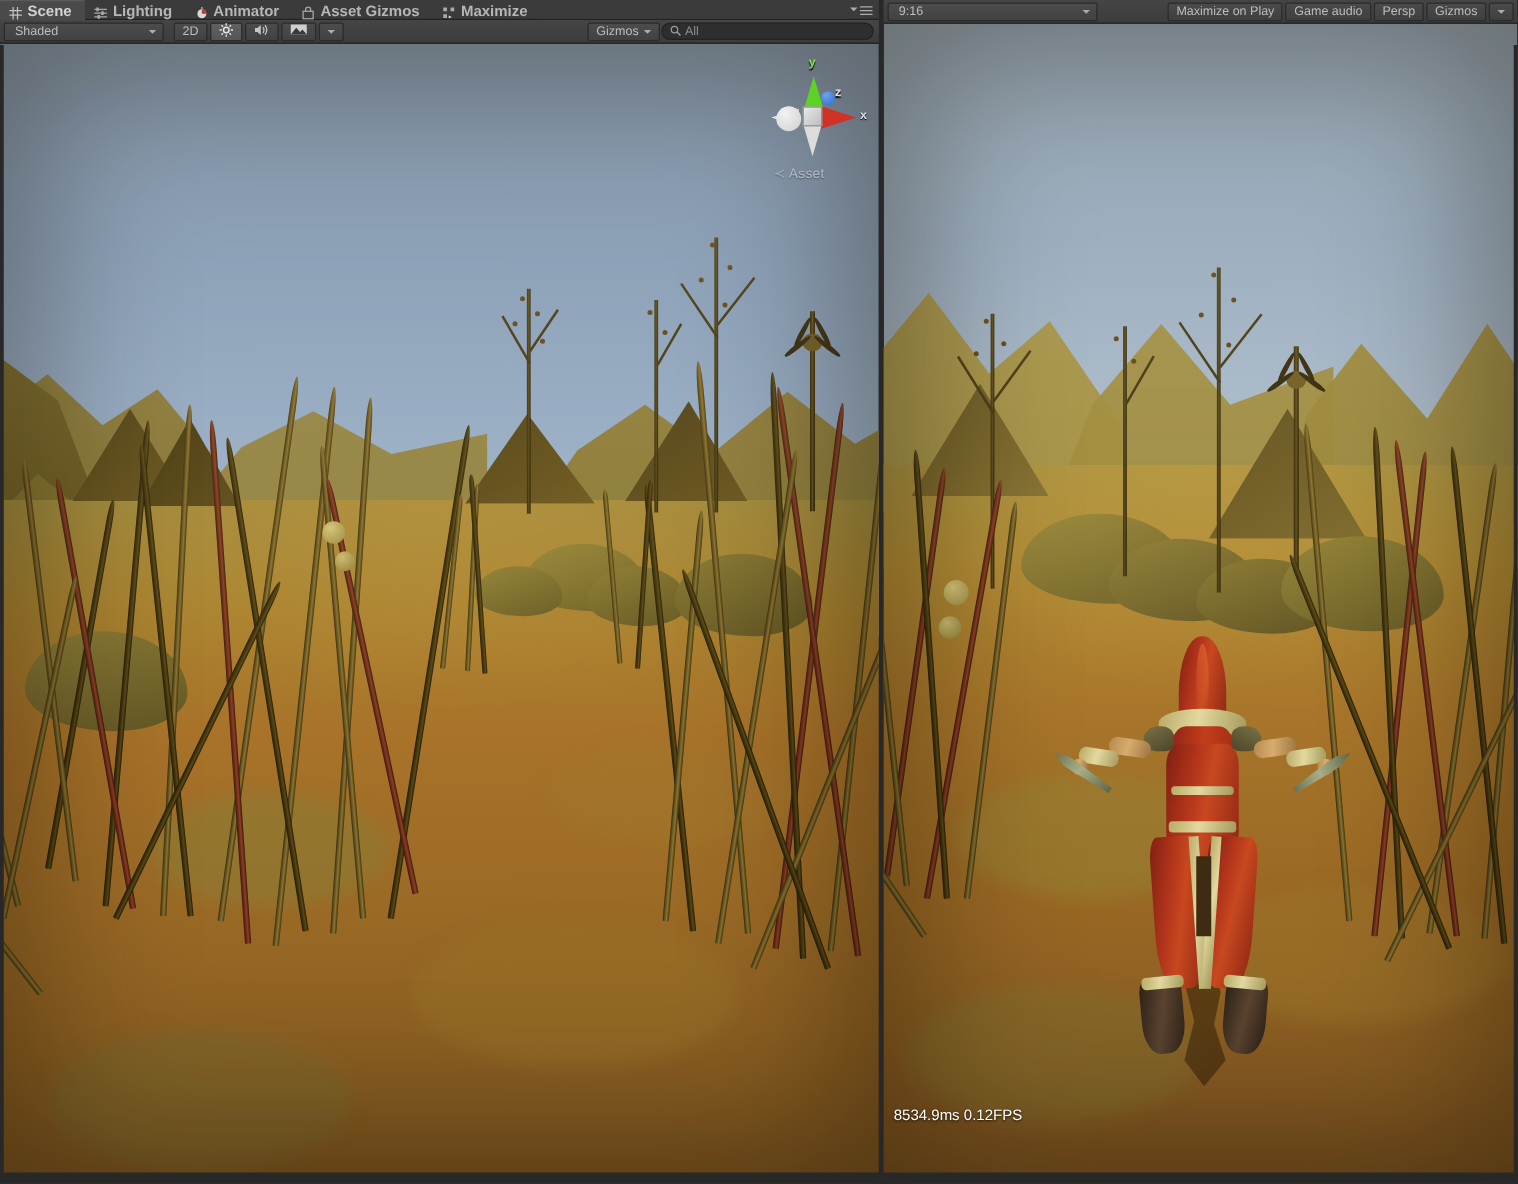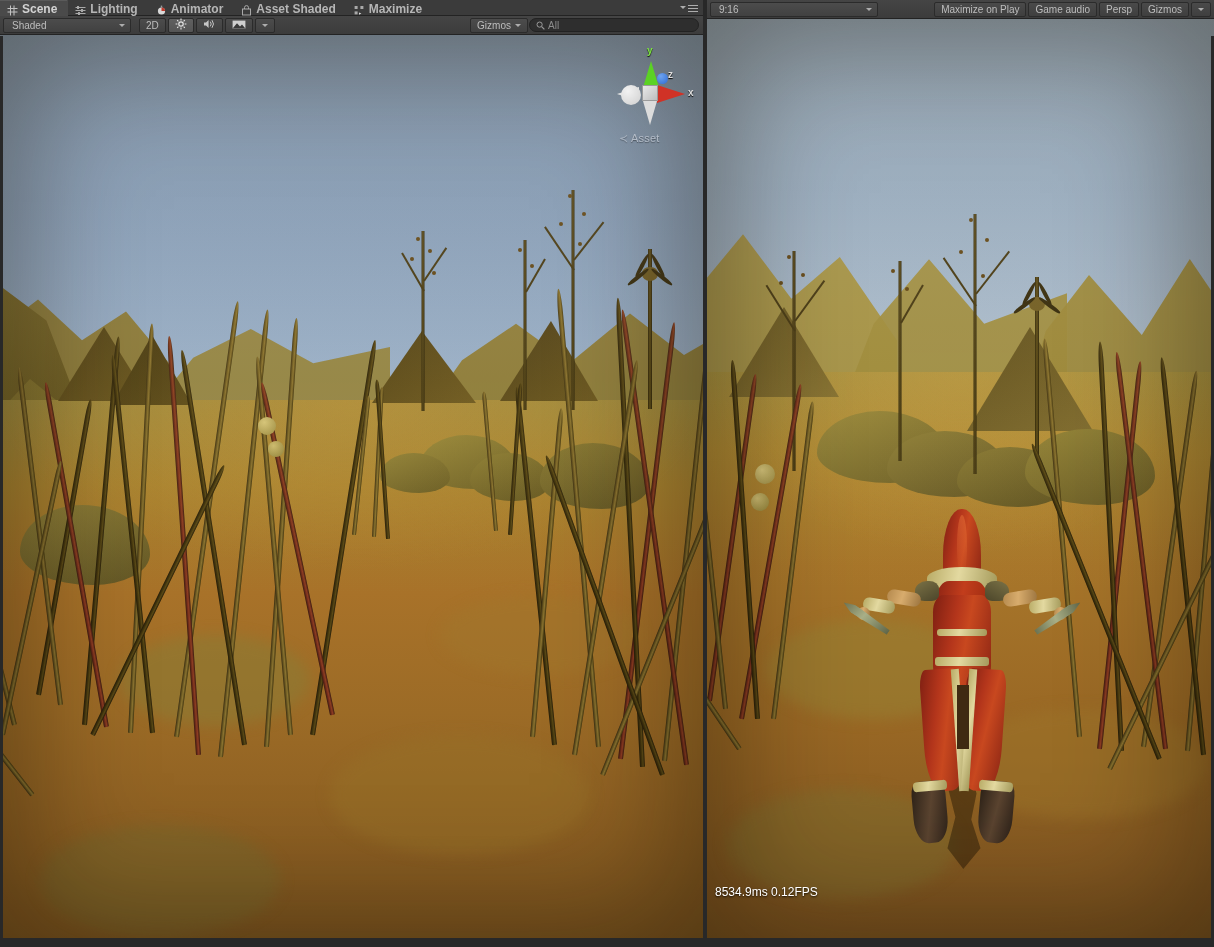--- a/index.html
+++ b/index.html
@@ -260,21 +260,21 @@
         <span>Animator</span>
       </div>
 
       <div class="tab">
         <span class="ticon">
           <svg width="11" height="11" viewBox="0 0 11 11">
             <rect x="1.5" y="4" width="8" height="6" fill="none" stroke="#a9a9a9" stroke-width="1"></rect>
             <path d="M3.5 4 V2.6 A2 2 0 0 1 7.5 2.6 V4" fill="none" stroke="#a9a9a9" stroke-width="1"></path>
           </svg>
         </span>
-        <span>Asset Shaded</span>
+        <span>Asset Gizmos</span>
       </div>
 
       <div class="tab">
         <span class="ticon">
           <svg width="11" height="11" viewBox="0 0 11 11">
             <rect x="0.6" y="1" width="3" height="3" fill="#a9a9a9"></rect>
             <rect x="6.4" y="1" width="3" height="3" fill="#a9a9a9"></rect>
             <rect x="0.6" y="6.4" width="3" height="3" fill="#a9a9a9"></rect>
             <path d="M5 7.4 L7.4 8.6 L5 9.8 Z" fill="#dcdcdc"></path>
           </svg>

